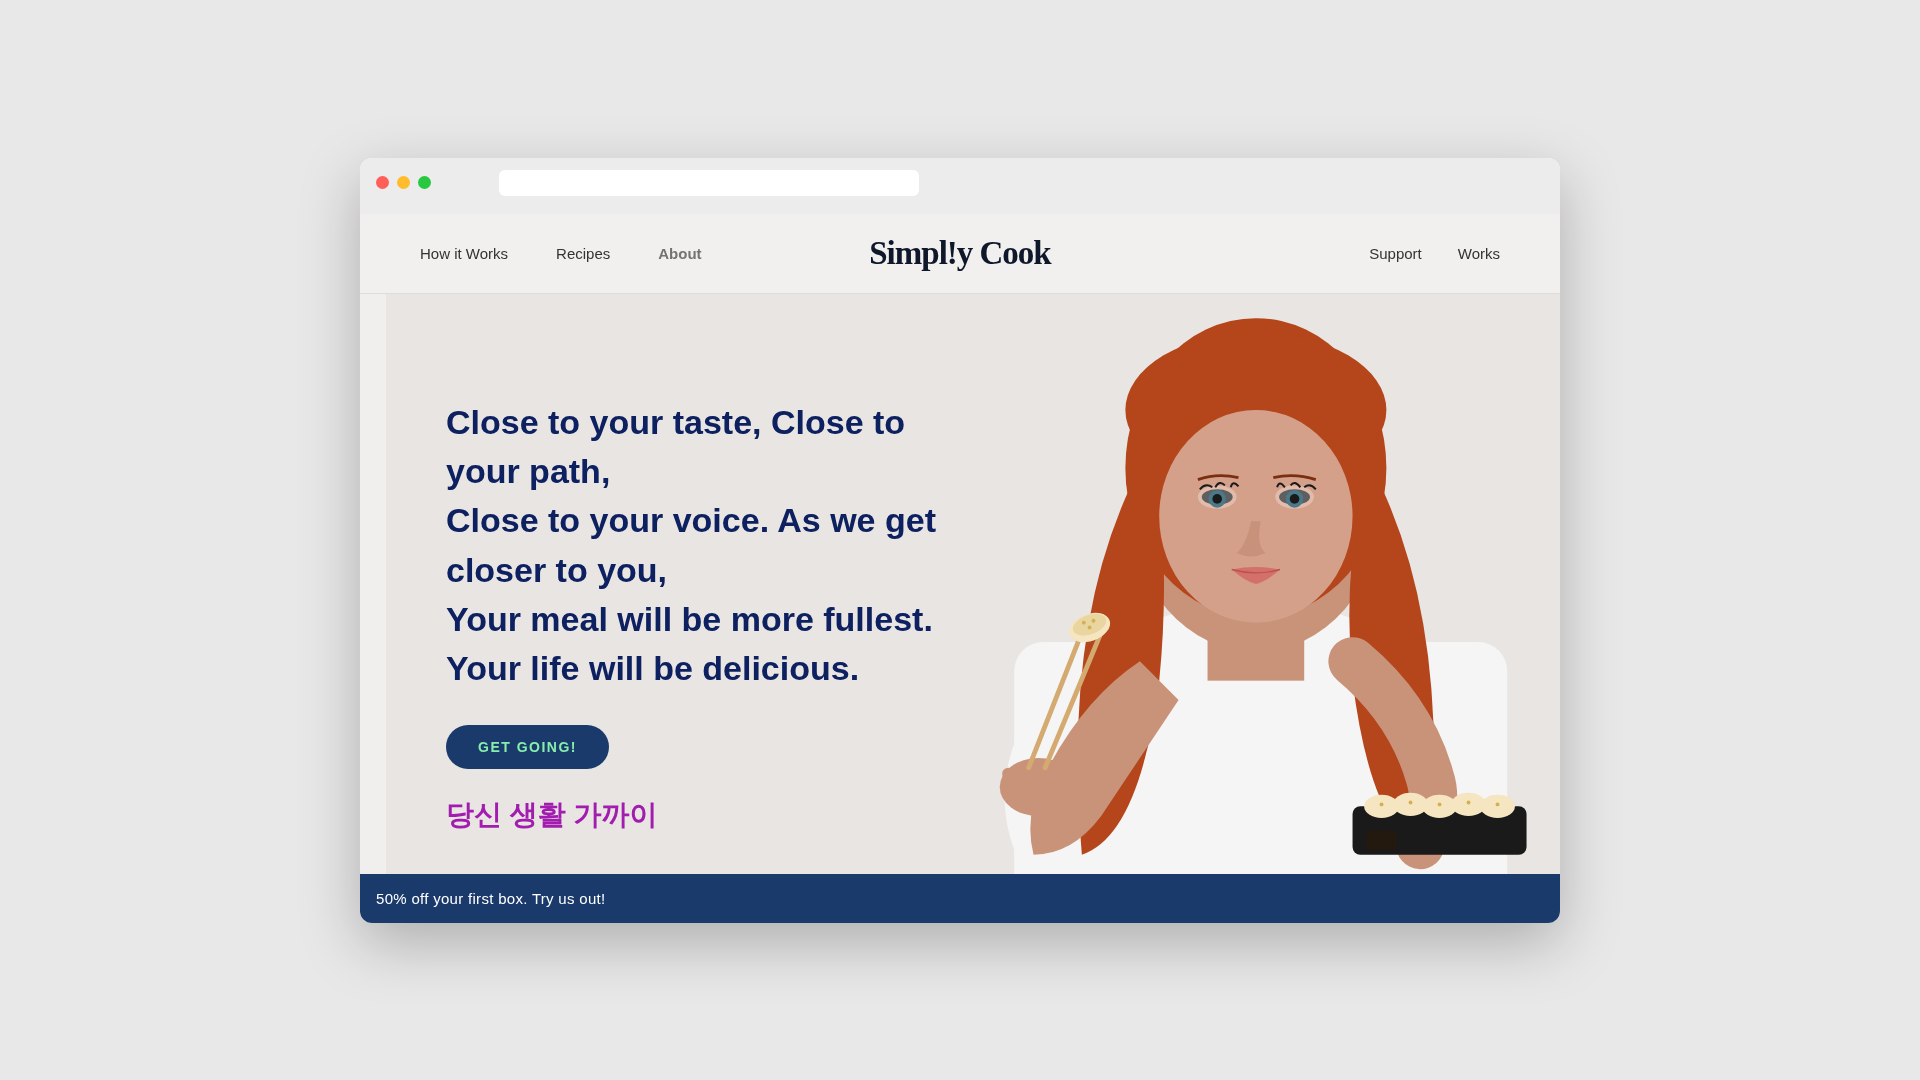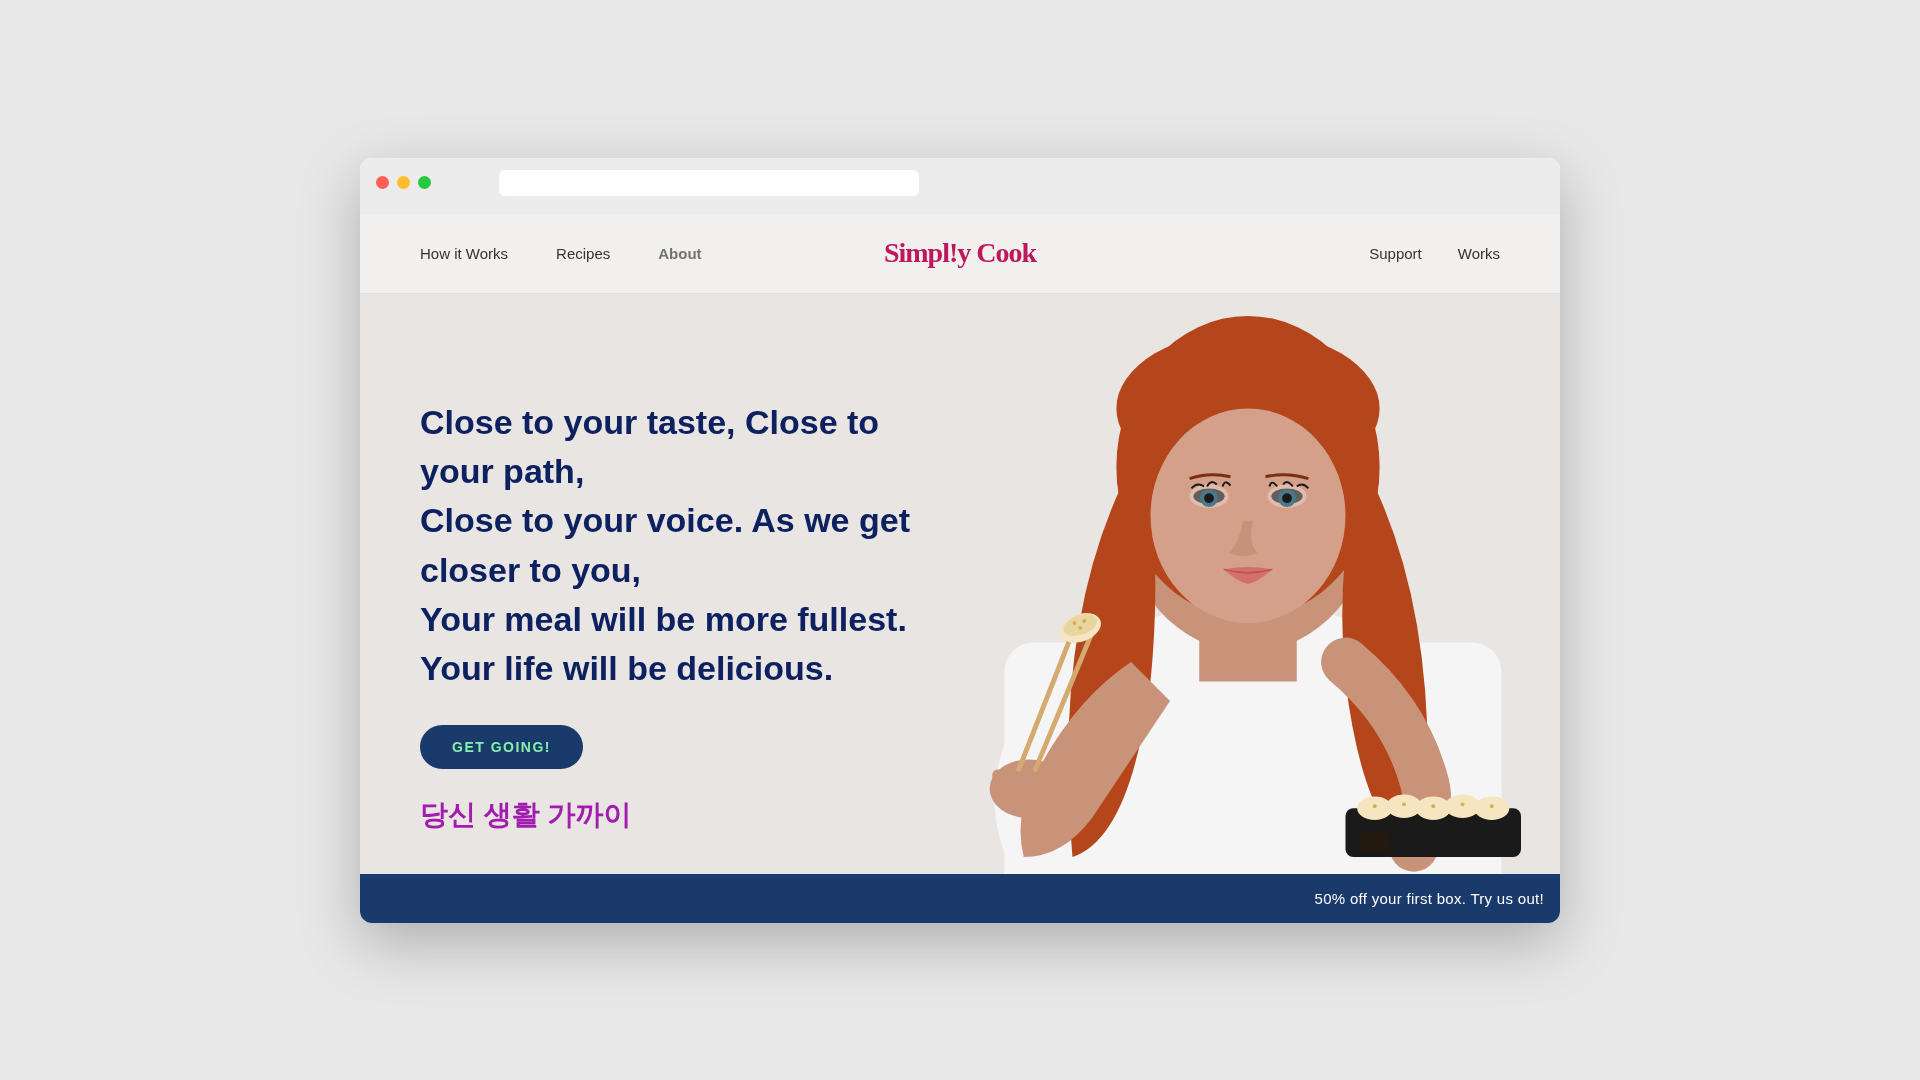--- a/index.html
+++ b/index.html
@@ -94,41 +94,42 @@
 
     .nav-link.active {
       font-weight: 700;
       color: #737373;
     }
 
     .nav-logo {
       position: absolute;
       left: 50%;
       transform: translateX(-50%);
-      font-size: 28px;
+      font-size: 33px;
       font-weight: 900;
-      color: #be185d;
+      color: #0f172a;
       letter-spacing: -1px;
       font-family: 'Georgia', serif;
       white-space: nowrap;
     }
 
     .nav-right {
       display: flex;
       align-items: flex-end;
       gap: 36px;
     }
 
     
     .hero {
       position: relative;
       height: 580px;
       overflow: hidden;
       display: flex;
       align-items: center;
+      margin-left: 26px;
     }
 
     .hero-bg {
       position: absolute;
       inset: 0;
       background: #e8e5e2;
       z-index: 0;
     }
 
     
@@ -184,21 +185,21 @@
       z-index: 5;
       color: #a21caf;
       font-size: 28px;
       font-weight: 700;
     }
 
     
     .promo-banner {
       background: #1a3a6b;
       color: #fff;
-      text-align: right;
+      text-align: left;
       padding: 16px;
       font-size: 15px;
       font-weight: 400;
       letter-spacing: 0.3px;
     }
   </style>
 </head>
 <body>
 
 <div class="browser-window">

